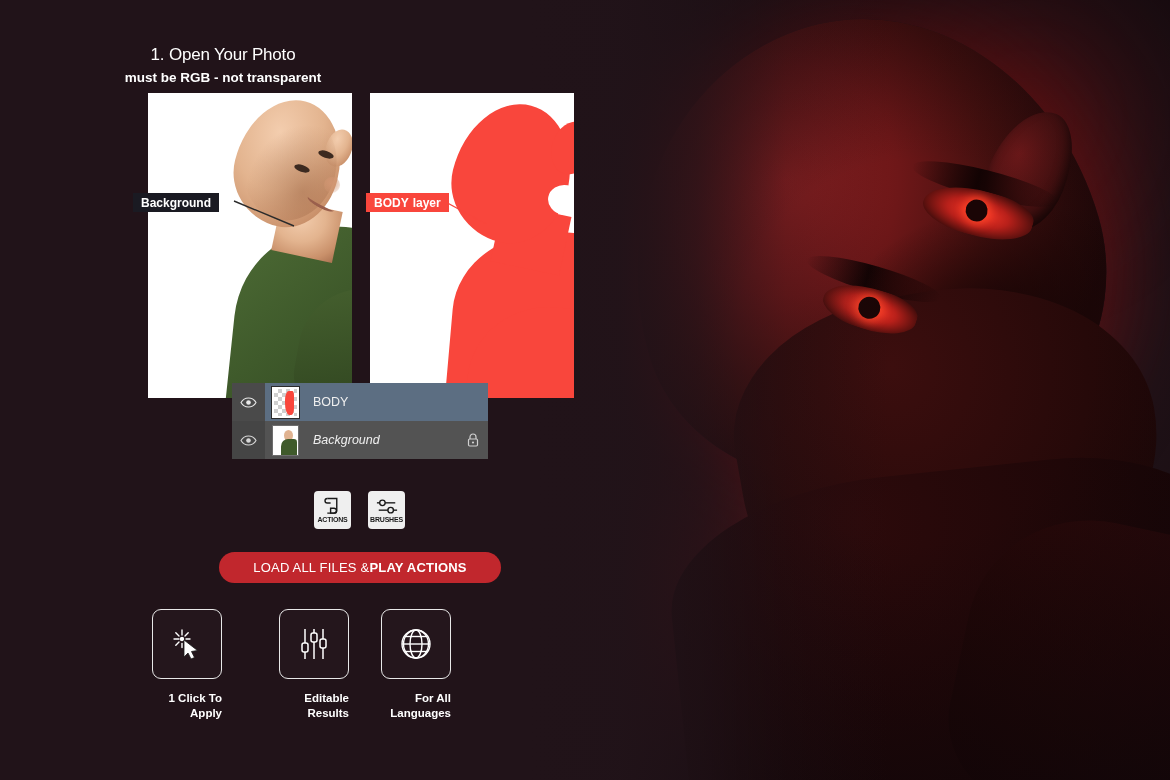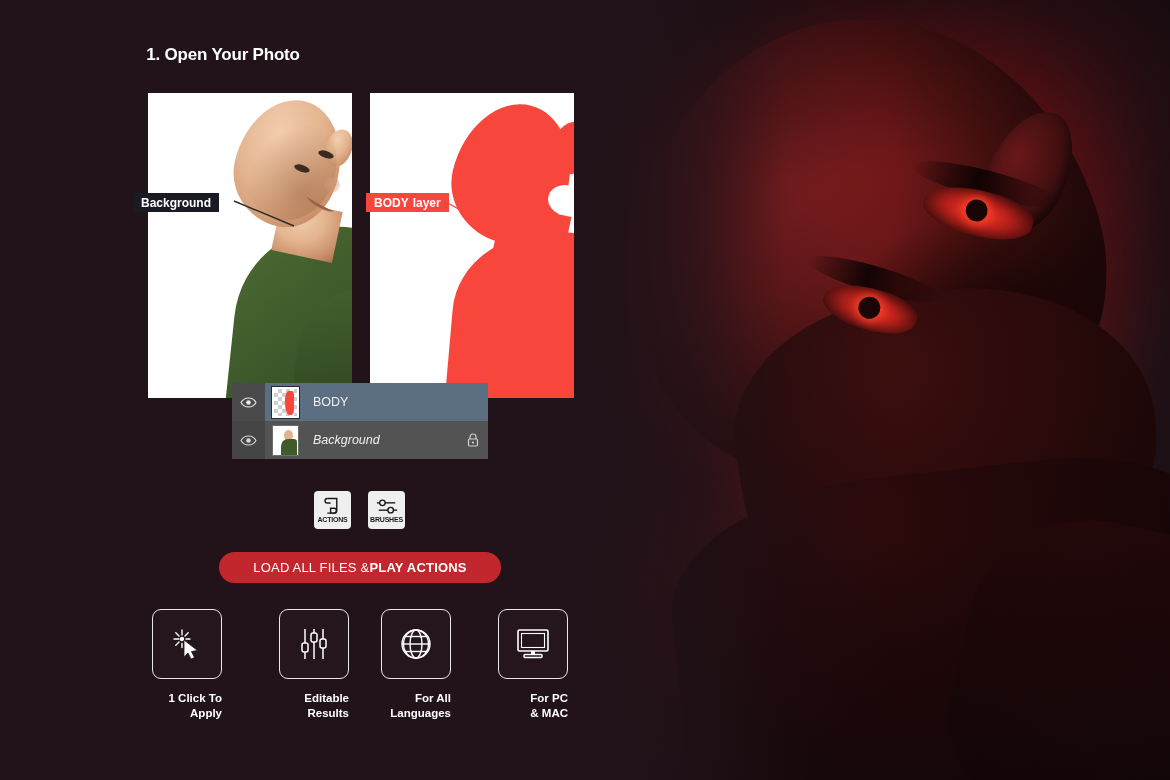--- a/index.html
+++ b/index.html
@@ -75,21 +75,21 @@
     position: absolute; inset: 0;
     background: linear-gradient(90deg, #211319 0%, rgba(33,19,25,0.97) 14%, rgba(33,19,25,0.72) 26%, rgba(33,19,25,0.25) 40%, rgba(33,19,25,0) 56%);
   }
   .hero-vig {
     position: absolute; inset: 0;
     background: radial-gradient(ellipse 80% 70% at 60% 45%, rgba(0,0,0,0) 35%, rgba(16,6,9,0.55) 78%, rgba(16,6,9,0.9) 100%);
   }
 
   
   .panel-head { position: absolute; text-align: center; color: #fff; }
-  .panel-title { font-size: 17px; font-weight: bold; letter-spacing: -0.2px; white-space: nowrap; }
+  .panel-title { font-size: 17px; font-weight: normal; letter-spacing: -0.2px; white-space: nowrap; }
   .panel-sub { font-size: 13.5px; font-weight: bold; margin-top: 5px; white-space: nowrap; }
   .red { color: #f04438; }
   .quo { color: #ffffff; font-weight: bold; }
 
   .photo { position: absolute; background: #fff; overflow: hidden; }
 
   
   .skin { background: radial-gradient(ellipse at 35% 28%, #f3cdae 0%, #e3b48f 45%, #c9906a 80%, #ab7352 100%); }
   .p1-head {
     position: absolute; left: 88px; top: 6px; width: 104px; height: 128px;
@@ -250,20 +250,21 @@
     </div>
     <div class="torso"></div>
     <div class="arm"></div>
 
     <div class="hero-vig"></div>
     <div class="hero-fade"></div>
   </div>
 
   <div class="panel-head" style="left:98px; top:45px; width:250px;">
     <div class="panel-title">1. Open Your Photo</div>
+    <div class="panel-sub">must be RGB - not transparent</div>
   </div>
 
 
   <div class="photo" style="left:148px; top:93px; width:204px; height:305px;">
     <div class="p1-body"></div>
     <div class="p1-arm"></div>
     <div class="p1-neck skin"></div>
     <div class="p1-head skin"></div>
     <div class="p1-ear skin"></div>
     <div class="p1-shadow"></div>
@@ -409,26 +410,14 @@
           <line x1="3" y1="17" x2="31" y2="17"></line>
           <path d="M5.5 9.5h23"></path>
           <path d="M5.5 24.5h23"></path>
         </g>
       </svg>
     </div>
     <div class="feature-label">For All
 Languages</div>
   </div>
 
-  <div class="feature" style="left:498px; top:609px;">
-    <div class="feature-box">
-      <svg width="36" height="32" viewBox="0 0 36 32">
-        <rect x="3" y="2" width="30" height="21" rx="1.5" fill="none" stroke="#fff" stroke-width="1.6"></rect>
-        <rect x="6.5" y="5.5" width="23" height="14" fill="none" stroke="#fff" stroke-width="1.1"></rect>
-        <rect x="16" y="23" width="4" height="3" fill="#fff"></rect>
-        <rect x="9" y="26.5" width="18" height="3" rx="1" fill="none" stroke="#fff" stroke-width="1.5"></rect>
-      </svg>
-    </div>
-    <div class="feature-label">For PC
-&amp; MAC</div>
-  </div>
 
 </div>
 
 </body></html>

